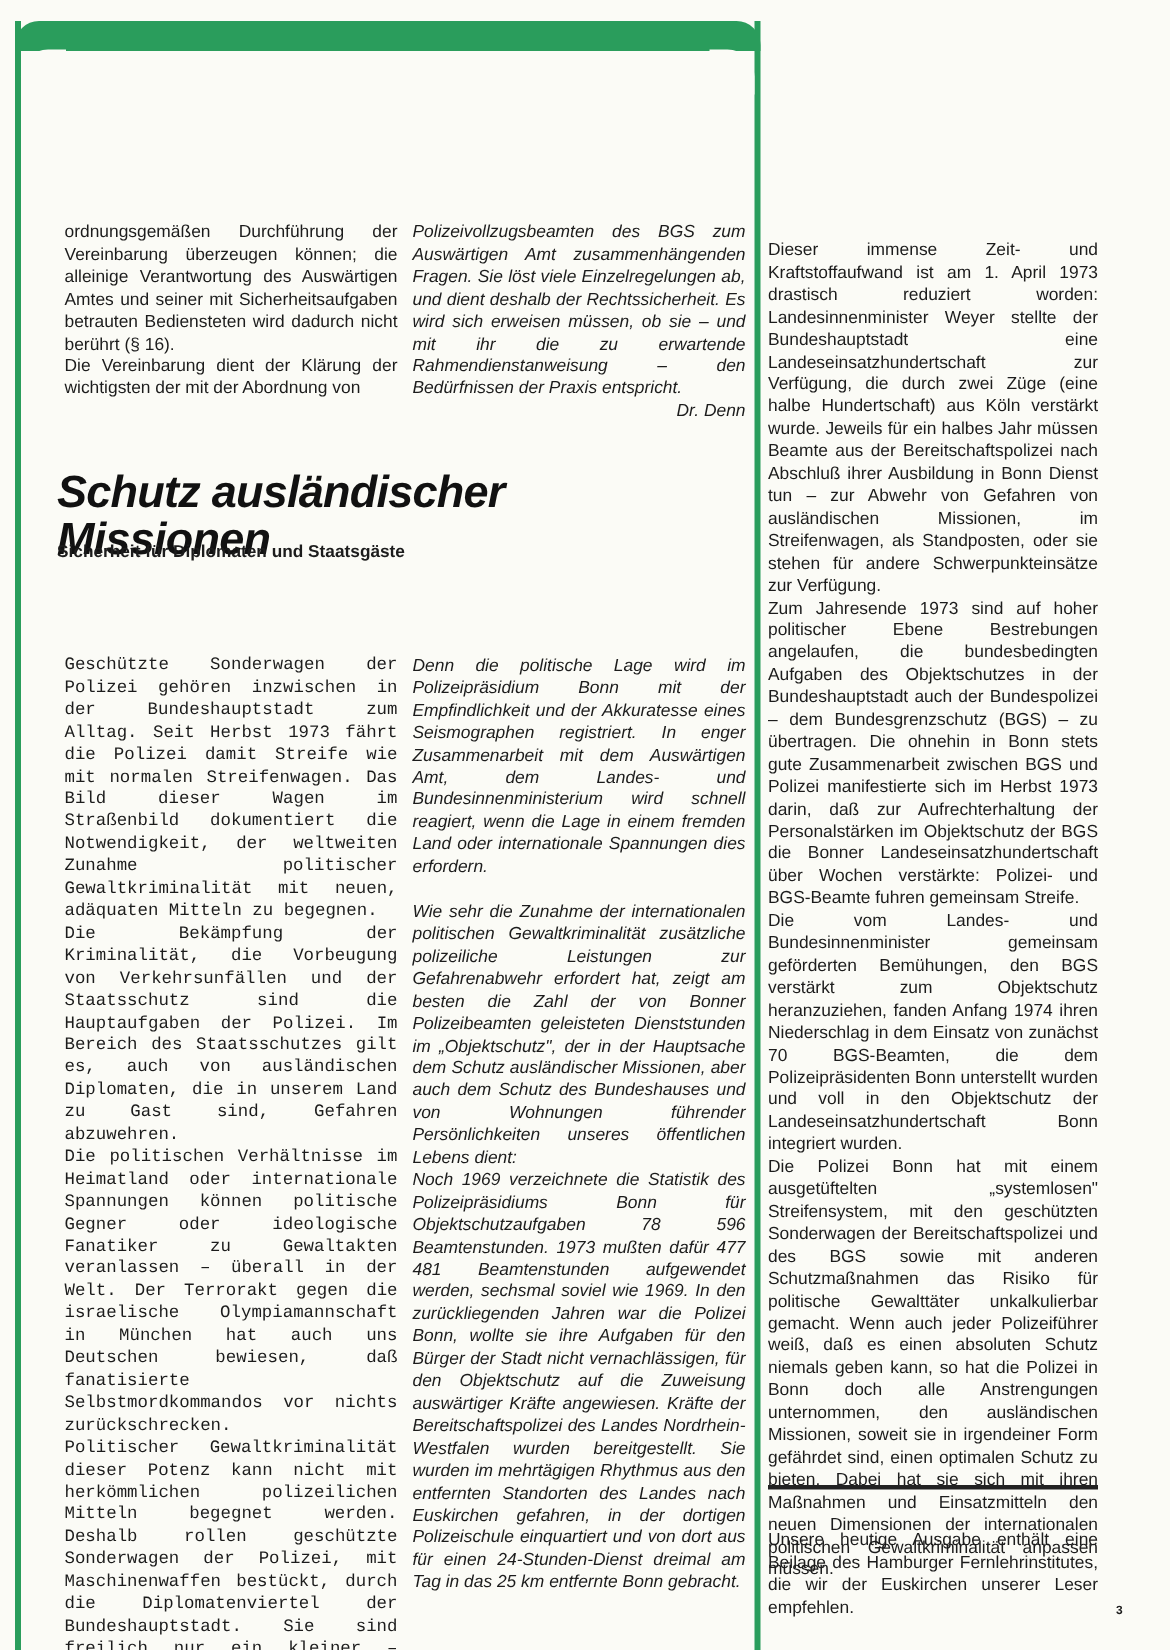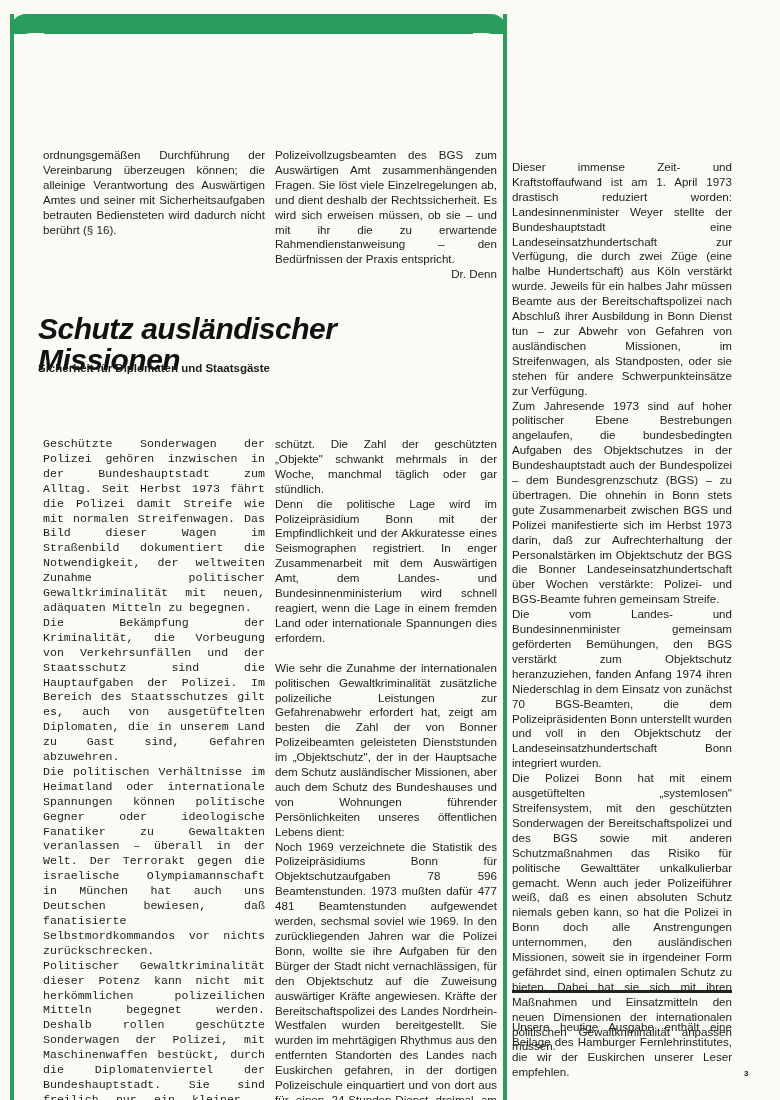--- a/index.html
+++ b/index.html
@@ -15,21 +15,21 @@
   .green-right {
     position: absolute; left: 499px; top: 14px; width: 4px; height: 1086px; background: #2a9d5c;
   }
   
   .gt { position:absolute; left:10px; top:14px; width:497px; height:20px; background:#2a9d5c; border-radius:16px 16px 0 0; }
   .col {
     position: absolute; font-size: 11.6px; line-height: 14.9px; text-align: justify;
   }
   .col p { margin: 0; }
   .col1 { left: 24px; width: 222px; margin-left: 19px; }
-  .col2 { left: 275px; width: 222px; }
+  .col2 { left: 275px; width: 222px; font-style: italic; }
   .col3 { left: 512px; width: 220px; }
   .headline {
     position: absolute; left: 38px; top: 313px; width: 340px;
     font-size: 30px; line-height: 31px; font-weight: bold; font-style: italic;
     letter-spacing: -0.5px; color: #111;
   }
   .subhead {
     position: absolute; left: 38px; top: 362px; font-size: 11.5px; font-weight: bold;
   }
   .signature { float: right; }
@@ -44,40 +44,40 @@
 <body>
 
 <div class="gt"></div>
 <div class="green-left"></div>
 <div class="green-right" style="left:503px;"></div>
 <div style="position:absolute;left:14px;top:33px;width:30px;height:30px;border-top-left-radius:18px;background:#fbfbf6;"></div>
 <div style="position:absolute;left:473px;top:33px;width:30px;height:30px;border-top-right-radius:18px;background:#fbfbf6;"></div>
 
 <div class="col col1" style="top:148px;">
   <p>ordnungsgemäßen Durchführung der Vereinbarung überzeugen können; die alleinige Verantwortung des Auswärtigen Amtes und seiner mit Sicherheitsaufgaben betrauten Bediensteten wird dadurch nicht berührt (§ 16).</p>
+  <p>Die Vereinbarung dient der Klärung der wichtigsten der mit der Abordnung von</p>
 </div>
 <div class="col col2" style="top:148px;">
   <p><span>Polizeivollzugsbeamten des BGS zum Auswärtigen Amt zusammenhängenden Fragen. Sie löst viele Einzelregelungen ab, und dient deshalb der Rechtssicherheit. Es wird sich erweisen müssen, ob sie – und mit ihr die zu erwartende Rahmendienstanweisung – den Bedürfnissen der Praxis entspricht.</span> <span class="signature">Dr. Denn</span></p>
 </div>
 
 <div class="headline">
   <div>Schutz ausländischer</div>
   <div>Missionen</div>
 </div>
 <div class="subhead">Sicherheit für Diplomaten und Staatsgäste</div>
 
 <div class="col col1" style="top:437px;font-family:Liberation Mono, monospace;">
   <p>Geschützte Sonderwagen der Polizei gehören inzwischen in der Bundeshauptstadt zum Alltag. Seit Herbst 1973 fährt die Polizei damit Streife wie mit normalen Streifenwagen. Das Bild dieser Wagen im Straßenbild dokumentiert die Notwendigkeit, der weltweiten Zunahme politischer Gewaltkriminalität mit neuen, adäquaten Mitteln zu begegnen.</p>
-  <p>Die Bekämpfung der Kriminalität, die Vorbeugung von Verkehrsunfällen und der Staatsschutz sind die Hauptaufgaben der Polizei. Im Bereich des Staatsschutzes gilt es, auch von ausgetüftelten Diplomaten, die in unserem Land zu Gast sind, Gefahren abzuwehren.</p>
+  <p>Die Bekämpfung der Kriminalität, die Vorbeugung von Verkehrsunfällen und der Staatsschutz sind die Hauptaufgaben der Polizei. Im Bereich des Staatsschutzes gilt es, auch von ausländischen Diplomaten, die in unserem Land zu Gast sind, Gefahren abzuwehren.</p>
   <p>Die politischen Verhältnisse im Heimatland oder internationale Spannungen können politische Gegner oder ideologische Fanatiker zu Gewaltakten veranlassen – überall in der Welt. Der Terrorakt gegen die israelische Olympiamannschaft in München hat auch uns Deutschen bewiesen, daß fanatisierte Selbstmordkommandos vor nichts zurückschrecken.</p>
   <p>Politischer Gewaltkriminalität dieser Potenz kann nicht mit herkömmlichen polizeilichen Mitteln begegnet werden. Deshalb rollen geschützte Sonderwagen der Polizei, mit Maschinenwaffen bestückt, durch die Diplomatenviertel der Bundeshauptstadt. Sie sind freilich nur ein kleiner – zugleich der spektakulärste – Teil jener umfangreichen Maßnahmen, die in Bonn zum Schutz ausländischer Vertretungen getroffen werden mußten.</p>
 </div>
 
 <div class="col col2" style="top:437px;">
-  <p>schützt. Die Zahl der geschützten „Objekte" schwankt mehrmals in der Woche, manchmal täglich oder gar stündlich.</p>
   <p>Denn die politische Lage wird im Polizeipräsidium Bonn mit der Empfindlichkeit und der Akkuratesse eines Seismographen registriert. In enger Zusammenarbeit mit dem Auswärtigen Amt, dem Landes- und Bundesinnenministerium wird schnell reagiert, wenn die Lage in einem fremden Land oder internationale Spannungen dies erfordern.</p>
   <p style="margin-top:15px;">Wie sehr die Zunahme der internationalen politischen Gewaltkriminalität zusätzliche polizeiliche Leistungen zur Gefahrenabwehr erfordert hat, zeigt am besten die Zahl der von Bonner Polizeibeamten geleisteten Dienststunden im „Objektschutz", der in der Hauptsache dem Schutz ausländischer Missionen, aber auch dem Schutz des Bundeshauses und von Wohnungen führender Persönlichkeiten unseres öffentlichen Lebens dient:</p>
   <p>Noch 1969 verzeichnete die Statistik des Polizeipräsidiums Bonn für Objektschutzaufgaben 78 596 Beamtenstunden. 1973 mußten dafür 477 481 Beamtenstunden aufgewendet werden, sechsmal soviel wie 1969. In den zurückliegenden Jahren war die Polizei Bonn, wollte sie ihre Aufgaben für den Bürger der Stadt nicht vernachlässigen, für den Objektschutz auf die Zuweisung auswärtiger Kräfte angewiesen. Kräfte der Bereitschaftspolizei des Landes Nordrhein-Westfalen wurden bereitgestellt. Sie wurden im mehrtägigen Rhythmus aus den entfernten Standorten des Landes nach Euskirchen gefahren, in der dortigen Polizeischule einquartiert und von dort aus für einen 24-Stunden-Dienst dreimal am Tag in das 25 km entfernte Bonn gebracht.</p>
 </div>
 
 <div class="col col3" style="top:160px;">
   <p>Dieser immense Zeit- und Kraftstoffaufwand ist am 1. April 1973 drastisch reduziert worden: Landesinnenminister Weyer stellte der Bundeshauptstadt eine Landeseinsatzhundertschaft zur Verfügung, die durch zwei Züge (eine halbe Hundertschaft) aus Köln verstärkt wurde. Jeweils für ein halbes Jahr müssen Beamte aus der Bereitschaftspolizei nach Abschluß ihrer Ausbildung in Bonn Dienst tun – zur Abwehr von Gefahren von ausländischen Missionen, im Streifenwagen, als Standposten, oder sie stehen für andere Schwerpunkteinsätze zur Verfügung.</p>
   <p>Zum Jahresende 1973 sind auf hoher politischer Ebene Bestrebungen angelaufen, die bundesbedingten Aufgaben des Objektschutzes in der Bundeshauptstadt auch der Bundespolizei – dem Bundesgrenzschutz (BGS) – zu übertragen. Die ohnehin in Bonn stets gute Zusammenarbeit zwischen BGS und Polizei manifestierte sich im Herbst 1973 darin, daß zur Aufrechterhaltung der Personalstärken im Objektschutz der BGS die Bonner Landeseinsatzhundertschaft über Wochen verstärkte: Polizei- und BGS-Beamte fuhren gemeinsam Streife.</p>
   <p>Die vom Landes- und Bundesinnenminister gemeinsam geförderten Bemühungen, den BGS verstärkt zum Objektschutz heranzuziehen, fanden Anfang 1974 ihren Niederschlag in dem Einsatz von zunächst 70 BGS-Beamten, die dem Polizeipräsidenten Bonn unterstellt wurden und voll in den Objektschutz der Landeseinsatzhundertschaft Bonn integriert wurden.</p>
   <p>Die Polizei Bonn hat mit einem ausgetüftelten „systemlosen" Streifensystem, mit den geschützten Sonderwagen der Bereitschaftspolizei und des BGS sowie mit anderen Schutzmaßnahmen das Risiko für politische Gewalttäter unkalkulierbar gemacht. Wenn auch jeder Polizeiführer weiß, daß es einen absoluten Schutz niemals geben kann, so hat die Polizei in Bonn doch alle Anstrengungen unternommen, den ausländischen Missionen, soweit sie in irgendeiner Form gefährdet sind, einen optimalen Schutz zu bieten. Dabei hat sie sich mit ihren Maßnahmen und Einsatzmitteln den neuen Dimensionen der internationalen politischen Gewaltkriminalität anpassen müssen.</p>

